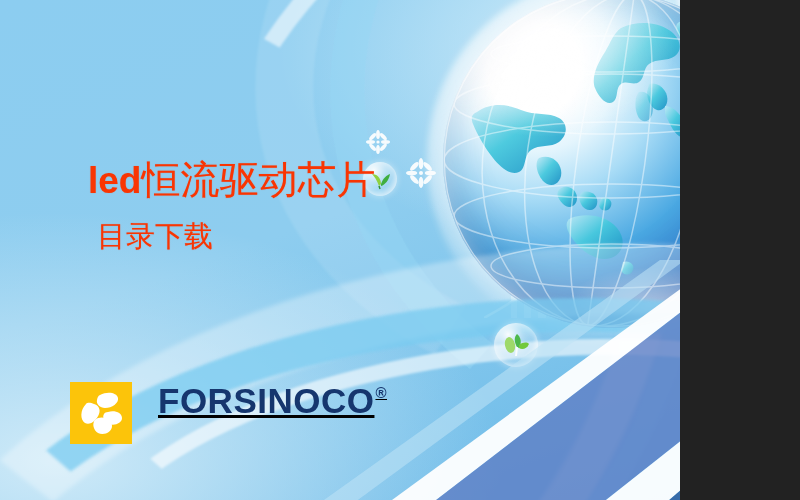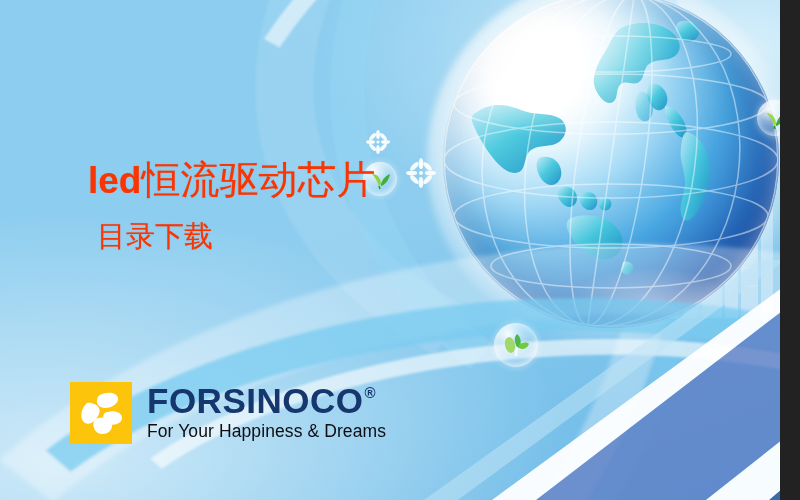--- a/index.html
+++ b/index.html
@@ -1,18 +1,18 @@
 <!DOCTYPE html>
 <html><head>
 <meta charset="utf-8">
 <style>
   html,body{margin:0;padding:0;background:#222;}
   #stage{
     position:relative;
-    width:780px;height:500px;
+    width:680px;height:500px;
     overflow:hidden;
     font-family:"Liberation Sans", sans-serif;
     background:#8ccdf0;
   }
   
   .layer{position:absolute;inset:0;}
   #bg-base{
     background:
       radial-gradient(120% 90% at 8% 92%, #cfeaf8 0%, rgba(207,234,248,0) 55%),
       radial-gradient(90% 70% at 95% 10%, #d8f0fb 0%, rgba(216,240,251,0) 60%),
@@ -122,21 +122,21 @@
     color:#f93503;line-height:1.0;
     text-shadow:0 0 1px rgba(255,60,0,.4);
   }
   .hl-line{display:block;white-space:nowrap;}
   #hl-1{font-size:39px;font-weight:500;font-family:"Liberation Serif", serif;}
   #hl-1 .latin{font-family:"Liberation Sans", sans-serif;font-weight:700;font-size:37px;}
   #hl-2{font-size:29px;font-weight:500;font-family:"Liberation Serif", serif;margin-top:23px;padding-left:9px;}
   
   #logo{position:absolute;left:70px;top:382px;display:flex;align-items:flex-start;}
   #logo-mark{width:62px;height:62px;flex:0 0 62px;position:relative;}
-  #logo-text{margin-left:15px;padding-top:1px;}
+  #logo-text{margin-left:26px;padding-top:1px;text-decoration:underline;}
   #logo-word{
     font-size:35px;font-weight:700;color:#16366e;letter-spacing:.5px;
     line-height:1;display:flex;align-items:flex-start;font-family:"Liberation Sans", sans-serif;
   }
   #logo-reg{font-size:15px;line-height:1;margin-left:1px;margin-top:2px;}
   #logo-tagline{
     font-size:17.5px;color:#0d0d12;margin-top:3px;letter-spacing:.1px;
     font-family:"Liberation Sans", sans-serif;
   }
 </style>
@@ -327,17 +327,16 @@
           <path d="M38 30 C45 28 52 31 52 36 C52 41 45 44 39 42 C34 40 32 35 34 32 C35 30.5 36 30.3 38 30 Z"></path>
           <path d="M28 36 C35 34 42 38 42 44 C42 50 34 54 28 51 C23 48 22 41 25 38 C26 37 27 36.3 28 36 Z"></path>
         </g>
       </svg>
     </div>
     <div id="logo-text">
       <div id="logo-word">
         <span>FORSINOCO</span>
         <span id="logo-reg">®</span>
       </div>
-      <div id="logo-tagline">For Your Happiness &amp; Dreams</div>
     </div>
   </div>
 
 </div>
 
 </body></html>

